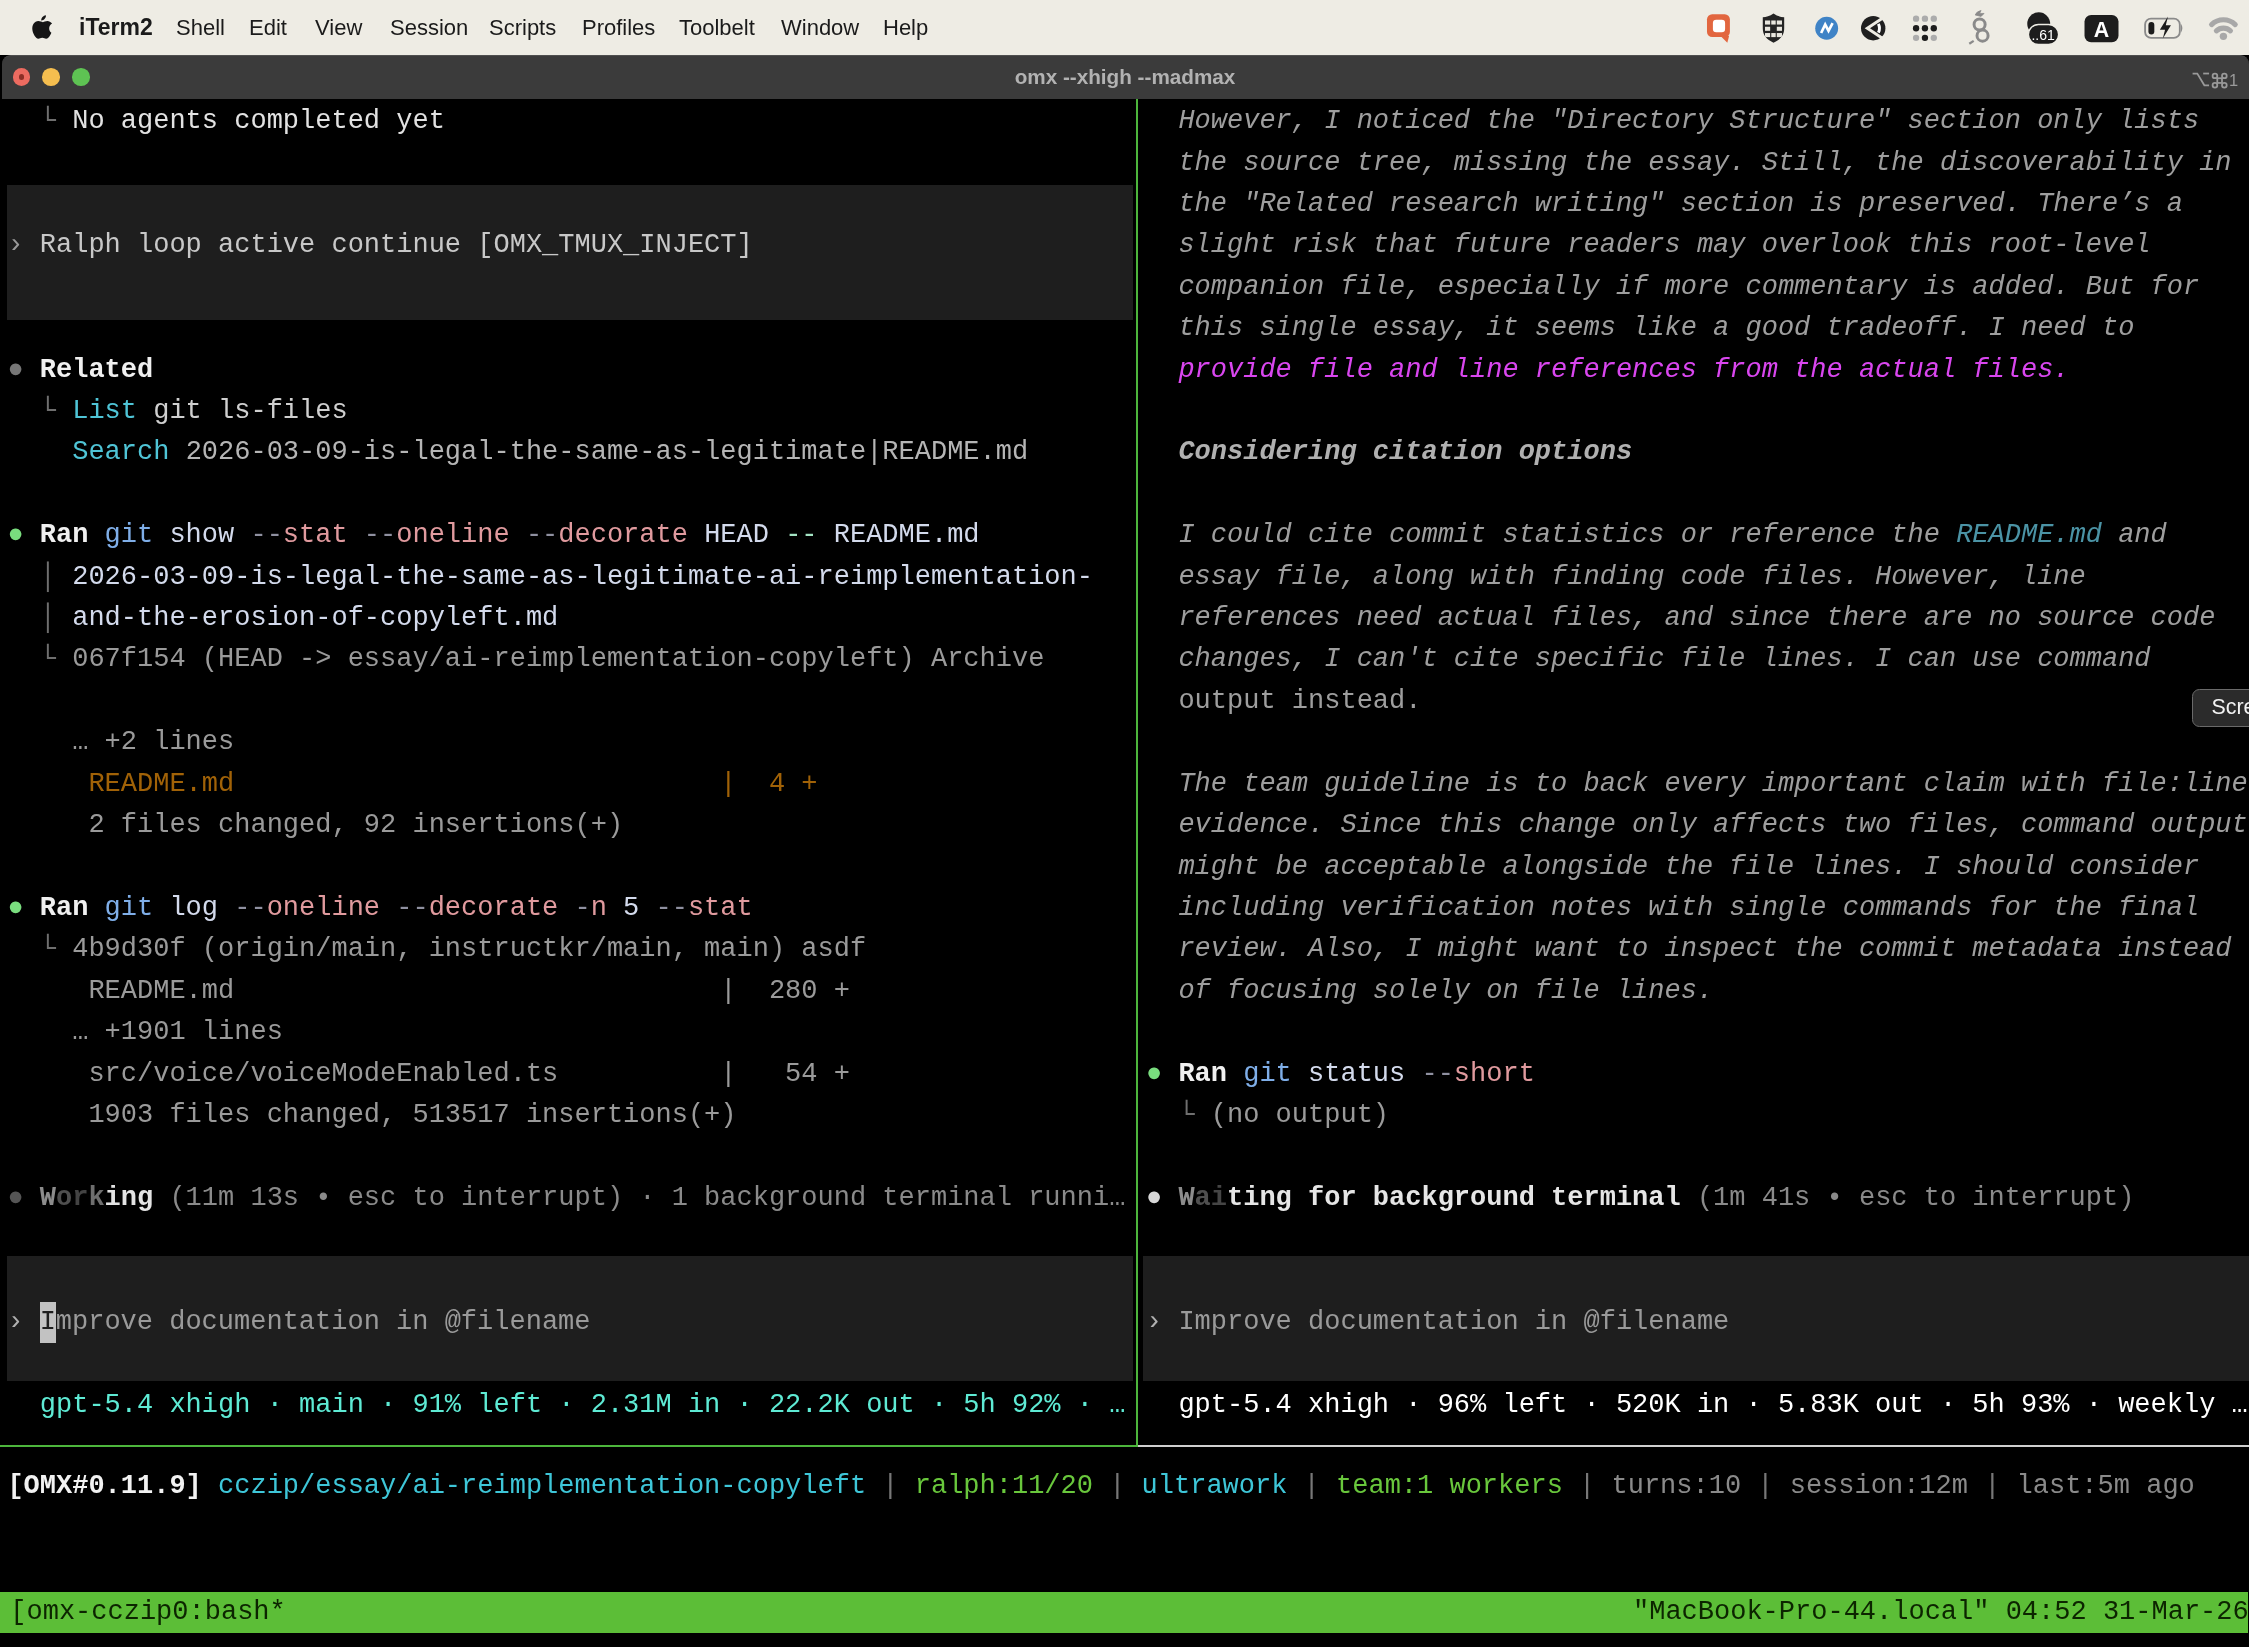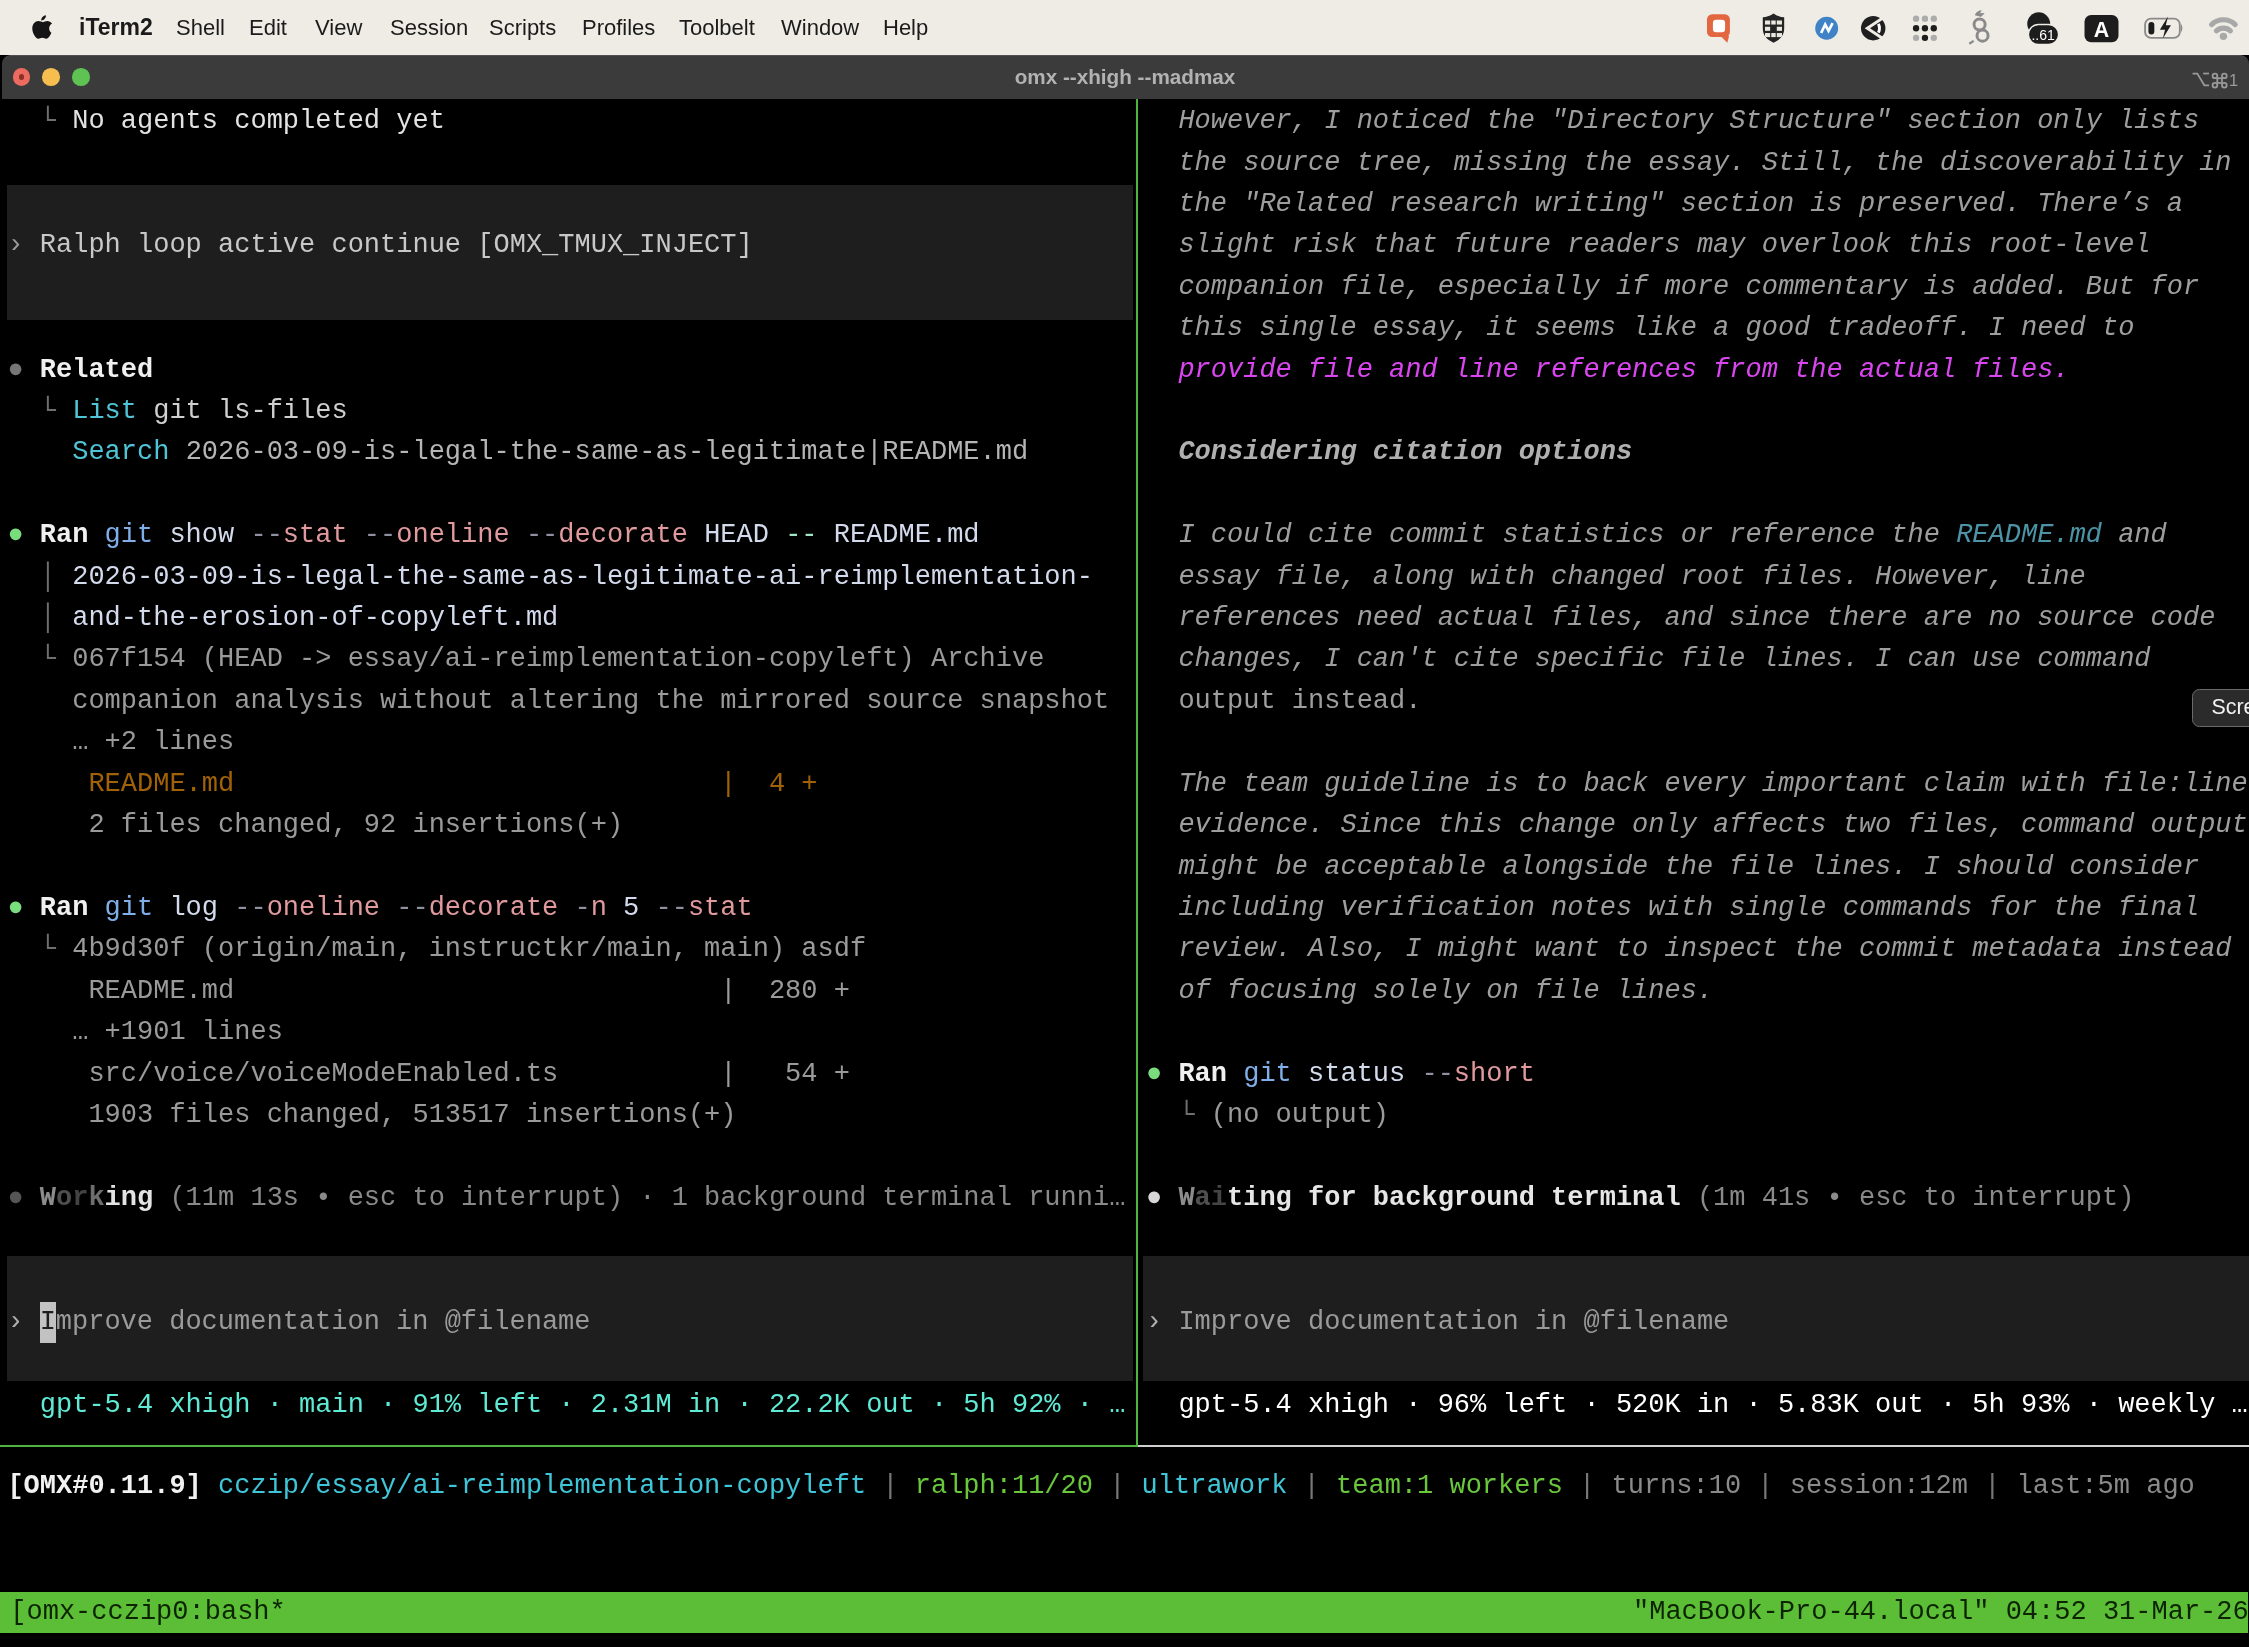--- a/index.html
+++ b/index.html
@@ -132,21 +132,21 @@
 </div>
 <div class="ln" style="left:7.4px;top:101px;width:1121px"><span style="color:#6f6f6f">  └ </span><span style="color:#e2e2e2">No agents completed yet</span></div>
 <div class="ln" style="left:7.4px;top:225px;width:1121px"><span style="color:#9a9a9a">› </span><span style="color:#c8c8c8">Ralph loop active continue [OMX_TMUX_INJECT]</span></div>
 <div class="ln" style="left:7.4px;top:350px;width:1121px"><span style="color:#767676">● </span><span style="color:#f0f0f0;font-weight:bold">Related</span></div>
 <div class="ln" style="left:7.4px;top:391px;width:1121px"><span style="color:#6f6f6f">  └ </span><span style="color:#4fc4d6">List</span><span style="color:#e2e2e2"> </span><span style="color:#cfcfcf">git ls-files</span></div>
 <div class="ln" style="left:7.4px;top:432px;width:1121px"><span style="color:#e2e2e2">    </span><span style="color:#4fc4d6">Search</span><span style="color:#e2e2e2"> </span><span style="color:#b5b5b5">2026-03-09-is-legal-the-same-as-legitimate|README.md</span></div>
 <div class="ln" style="left:7.4px;top:515px;width:1121px"><span style="color:#79dd7e">● </span><span style="color:#f0f0f0;font-weight:bold">Ran</span><span style="color:#e2e2e2"> </span><span style="color:#7faee8">git</span><span style="color:#e2e2e2"> </span><span style="color:#d3daec">show</span><span style="color:#e2e2e2"> </span><span style="color:#8f90a0">--</span><span style="color:#e09a9e">stat</span><span style="color:#e2e2e2"> </span><span style="color:#8f90a0">--</span><span style="color:#e09a9e">oneline</span><span style="color:#e2e2e2"> </span><span style="color:#8f90a0">--</span><span style="color:#e09a9e">decorate</span><span style="color:#e2e2e2"> </span><span style="color:#d3daec">HEAD</span><span style="color:#e2e2e2"> </span><span style="color:#a3e3c3">--</span><span style="color:#e2e2e2"> </span><span style="color:#d3daec">README.md</span></div>
 <div class="ln" style="left:7.4px;top:557px;width:1121px"><span style="color:#6f6f6f">  │ </span><span style="color:#d3daec">2026-03-09-is-legal-the-same-as-legitimate-ai-reimplementation-</span></div>
 <div class="ln" style="left:7.4px;top:598px;width:1121px"><span style="color:#6f6f6f">  │ </span><span style="color:#d3daec">and-the-erosion-of-copyleft.md</span></div>
 <div class="ln" style="left:7.4px;top:639px;width:1121px"><span style="color:#6f6f6f">  └ </span><span style="color:#9a9a9a">067f154 (HEAD -&gt; essay/ai-reimplementation-copyleft) Archive</span></div>
-<div class="ln" style="left:7.4px;top:681px;width:1121px"><span style="color:#9a9a9a">    </span><span style="color:#9a9a9a">companion analysis without altering the mirrored source snapshot</span></div>
+<div class="ln" style="left:7.4px;top:681px;width:1121px"><span style="color:#9a9a9a">    </span></div>
 <div class="ln" style="left:7.4px;top:722px;width:1121px"><span style="color:#9a9a9a">    </span><span style="color:#9a9a9a">… +2 lines</span></div>
 <div class="ln" style="left:7.4px;top:764px;width:1121px"><span style="color:#a16207">     README.md                              |  4 +</span></div>
 <div class="ln" style="left:7.4px;top:805px;width:1121px"><span style="color:#9a9a9a">     2 files changed, 92 insertions(+)</span></div>
 <div class="ln" style="left:7.4px;top:888px;width:1121px"><span style="color:#79dd7e">● </span><span style="color:#f0f0f0;font-weight:bold">Ran</span><span style="color:#e2e2e2"> </span><span style="color:#7faee8">git</span><span style="color:#e2e2e2"> </span><span style="color:#d3daec">log</span><span style="color:#e2e2e2"> </span><span style="color:#8f90a0">--</span><span style="color:#e09a9e">oneline</span><span style="color:#e2e2e2"> </span><span style="color:#8f90a0">--</span><span style="color:#e09a9e">decorate</span><span style="color:#e2e2e2"> </span><span style="color:#8f90a0">-</span><span style="color:#e09a9e">n</span><span style="color:#e2e2e2"> </span><span style="color:#d3daec">5</span><span style="color:#e2e2e2"> </span><span style="color:#8f90a0">--</span><span style="color:#e09a9e">stat</span></div>
 <div class="ln" style="left:7.4px;top:929px;width:1121px"><span style="color:#6f6f6f">  └ </span><span style="color:#9a9a9a">4b9d30f (origin/main, instructkr/main, main) asdf</span></div>
 <div class="ln" style="left:7.4px;top:971px;width:1121px"><span style="color:#9a9a9a">     README.md                              |  280 +</span></div>
 <div class="ln" style="left:7.4px;top:1012px;width:1121px"><span style="color:#9a9a9a">    … +1901 lines</span></div>
 <div class="ln" style="left:7.4px;top:1054px;width:1121px"><span style="color:#9a9a9a">     src/voice/voiceModeEnabled.ts          |   54 +</span></div>
 <div class="ln" style="left:7.4px;top:1095px;width:1121px"><span style="color:#9a9a9a">     1903 files changed, 513517 insertions(+)</span></div>
 <div class="ln" style="left:7.4px;top:1178px;width:1121px"><span style="color:#555555">● </span><span style="color:#8c8c8c;font-weight:bold">W</span><span style="color:#4f4f4f;font-weight:bold">o</span><span style="color:#434343;font-weight:bold">r</span><span style="color:#6e6e6e;font-weight:bold">k</span><span style="color:#e3e3e3;font-weight:bold">ing</span><span style="color:#8a8a8a"> (11m 13s • esc to interrupt) · 1 background terminal runni…</span></div>
@@ -154,21 +154,21 @@
 <div class="ln" style="left:7.4px;top:1385px;width:1121px"><span style="color:#5eead4">  gpt-5.4 xhigh · main · 91% left · 2.31M in · 22.2K out · 5h 92% · …</span></div>
 <div class="ln" style="left:1146px;top:101px;width:1104px"><span style="color:#9e9e9e;font-style:italic">  However, I noticed the "Directory Structure" section only lists</span></div>
 <div class="ln" style="left:1146px;top:143px;width:1104px"><span style="color:#9e9e9e;font-style:italic">  the source tree, missing the essay. Still, the discoverability in</span></div>
 <div class="ln" style="left:1146px;top:184px;width:1104px"><span style="color:#9e9e9e;font-style:italic">  the "Related research writing" section is preserved. There’s a</span></div>
 <div class="ln" style="left:1146px;top:225px;width:1104px"><span style="color:#9e9e9e;font-style:italic">  slight risk that future readers may overlook this root-level</span></div>
 <div class="ln" style="left:1146px;top:267px;width:1104px"><span style="color:#9e9e9e;font-style:italic">  companion file, especially if more commentary is added. But for</span></div>
 <div class="ln" style="left:1146px;top:308px;width:1104px"><span style="color:#9e9e9e;font-style:italic">  this single essay, it seems like a good tradeoff. I need to</span></div>
 <div class="ln" style="left:1146px;top:350px;width:1104px"><span style="color:#d946ef;font-style:italic">  provide file and line references from the actual files.</span></div>
 <div class="ln" style="left:1146px;top:432px;width:1104px"><span style="color:#b0b0b0;font-weight:bold;font-style:italic">  Considering citation options</span></div>
 <div class="ln" style="left:1146px;top:515px;width:1104px"><span style="color:#9e9e9e;font-style:italic">  I could cite commit statistics or reference the </span><span style="color:#4b93a5;font-style:italic">README.md</span><span style="color:#9e9e9e;font-style:italic"> and</span></div>
-<div class="ln" style="left:1146px;top:557px;width:1104px"><span style="color:#9e9e9e;font-style:italic">  essay file, along with changed root files. However, line</span></div>
+<div class="ln" style="left:1146px;top:557px;width:1104px"><span style="color:#9e9e9e;font-style:italic">  essay file, along with finding code files. However, line</span></div>
 <div class="ln" style="left:1146px;top:598px;width:1104px"><span style="color:#9e9e9e;font-style:italic">  references need actual files, and since there are no source code</span></div>
 <div class="ln" style="left:1146px;top:639px;width:1104px"><span style="color:#9e9e9e;font-style:italic">  changes, I can't cite specific file lines. I can use command</span></div>
 <div class="ln" style="left:1146px;top:681px;width:1104px"><span style="color:#9e9e9e;">  output instead.</span></div>
 <div class="ln" style="left:1146px;top:764px;width:1104px"><span style="color:#9e9e9e;font-style:italic">  The team guideline is to back every important claim with file:line</span></div>
 <div class="ln" style="left:1146px;top:805px;width:1104px"><span style="color:#9e9e9e;font-style:italic">  evidence. Since this change only affects two files, command output</span></div>
 <div class="ln" style="left:1146px;top:847px;width:1104px"><span style="color:#9e9e9e;font-style:italic">  might be acceptable alongside the file lines. I should consider</span></div>
 <div class="ln" style="left:1146px;top:888px;width:1104px"><span style="color:#9e9e9e;font-style:italic">  including verification notes with single commands for the final</span></div>
 <div class="ln" style="left:1146px;top:929px;width:1104px"><span style="color:#9e9e9e;font-style:italic">  review. Also, I might want to inspect the commit metadata instead</span></div>
 <div class="ln" style="left:1146px;top:971px;width:1104px"><span style="color:#9e9e9e;font-style:italic">  of focusing solely on file lines.</span></div>
 <div class="ln" style="left:1146px;top:1054px;width:1104px"><span style="color:#79dd7e">● </span><span style="color:#f0f0f0;font-weight:bold">Ran</span><span style="color:#e2e2e2"> </span><span style="color:#7faee8">git</span><span style="color:#e2e2e2"> </span><span style="color:#d3daec">status</span><span style="color:#e2e2e2"> </span><span style="color:#8f90a0">--</span><span style="color:#e09a9e">short</span></div>

